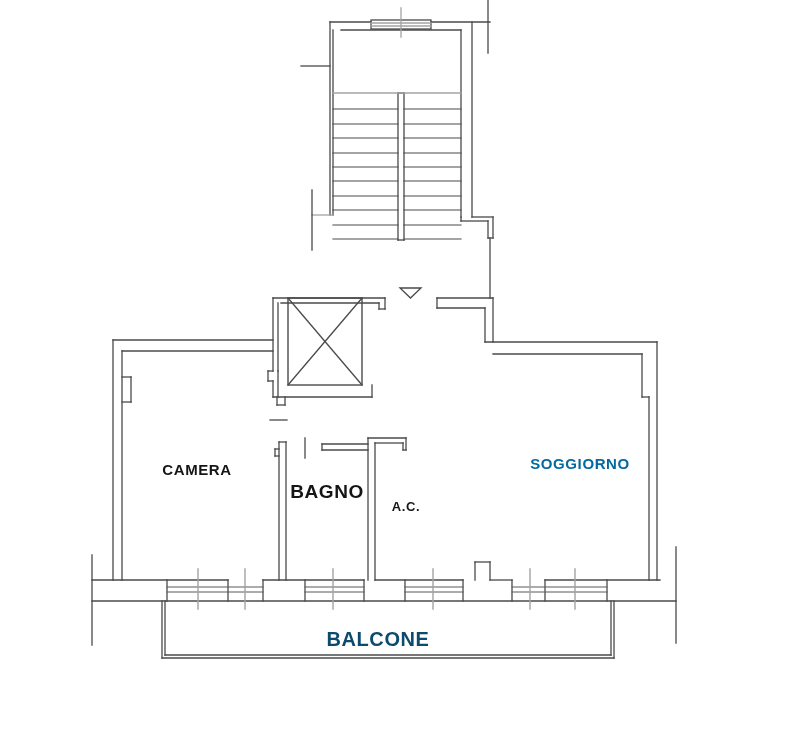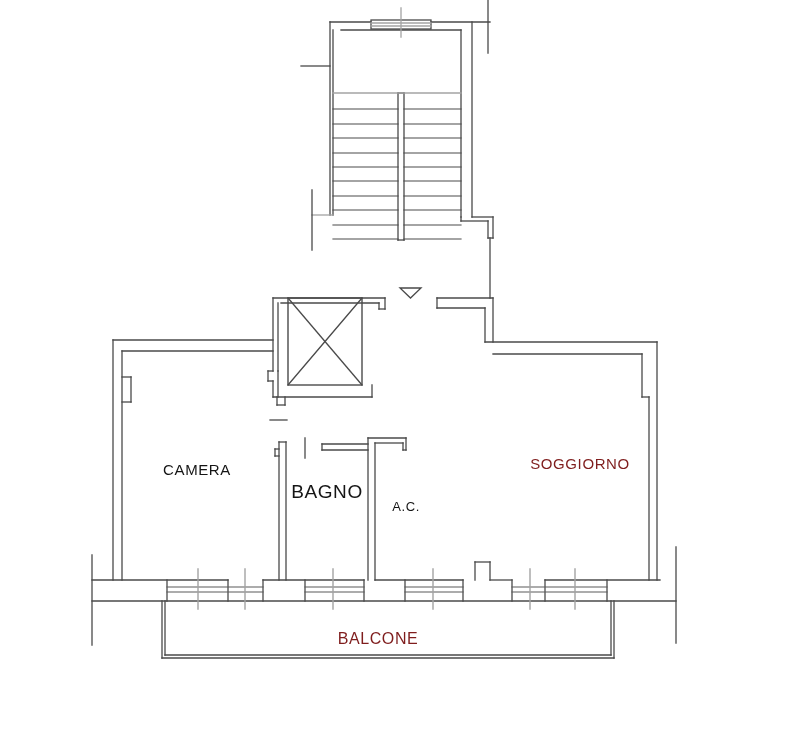--- a/index.html
+++ b/index.html
@@ -2,20 +2,21 @@
 <html><head>
 <meta charset="utf-8">
 <style>
   html,body{margin:0;padding:0;background:#ffffff;}
   .stage{
     position:relative;
     width:795px;height:737px;
     background:#ffffff;
     overflow:hidden;
     font-family:"Liberation Sans", sans-serif;
+    font-weight:bold;
   }
   .stage svg{position:absolute;left:0;top:0;}
   .room-label{
     position:absolute;
     transform:translate(-50%,-50%);
     color:#151515;
     white-space:nowrap;
     letter-spacing:.6px;
     user-select:none;
   }
@@ -168,15 +169,15 @@
       <line x1="333" y1="569" x2="333" y2="609" stroke="#a3a3a3" stroke-width="1.4" stroke-linecap="square"></line>
       <line x1="433" y1="569" x2="433" y2="609" stroke="#a3a3a3" stroke-width="1.4" stroke-linecap="square"></line>
       <line x1="530" y1="569" x2="530" y2="609" stroke="#a3a3a3" stroke-width="1.4" stroke-linecap="square"></line>
       <line x1="575" y1="569" x2="575" y2="609" stroke="#a3a3a3" stroke-width="1.4" stroke-linecap="square"></line>
       <polygon points="400,288 421,288 410.5,298" fill="#ffffff" stroke="#4a4a4a" stroke-width="1.3"></polygon>
     </svg>
 
   <div class="room-label" style="left: 197px; top: 469px; font-size: 15px; color: rgb(21, 21, 21);">CAMERA</div>
   <div class="room-label" style="left: 327px; top: 492px; font-size: 19px; color: rgb(21, 21, 21);">BAGNO</div>
   <div class="room-label" style="left: 406px; top: 506px; font-size: 13px; color: rgb(21, 21, 21);">A.C.</div>
-  <div class="room-label" style="left: 580px; top: 463px; font-size: 15px; color: #7f1d1d;">SOGGIORNO</div>
-  <div class="room-label" style="left: 378px; top: 639px; font-size: 16px; color: #7f1d1d;">BALCONE</div>
+  <div class="room-label" style="left: 580px; top: 463px; font-size: 15px; color: #0369a1;">SOGGIORNO</div>
+  <div class="room-label" style="left: 378px; top: 639px; font-size: 20px; color: #0c4a6e;">BALCONE</div>
 </div>
 
 </body></html>

